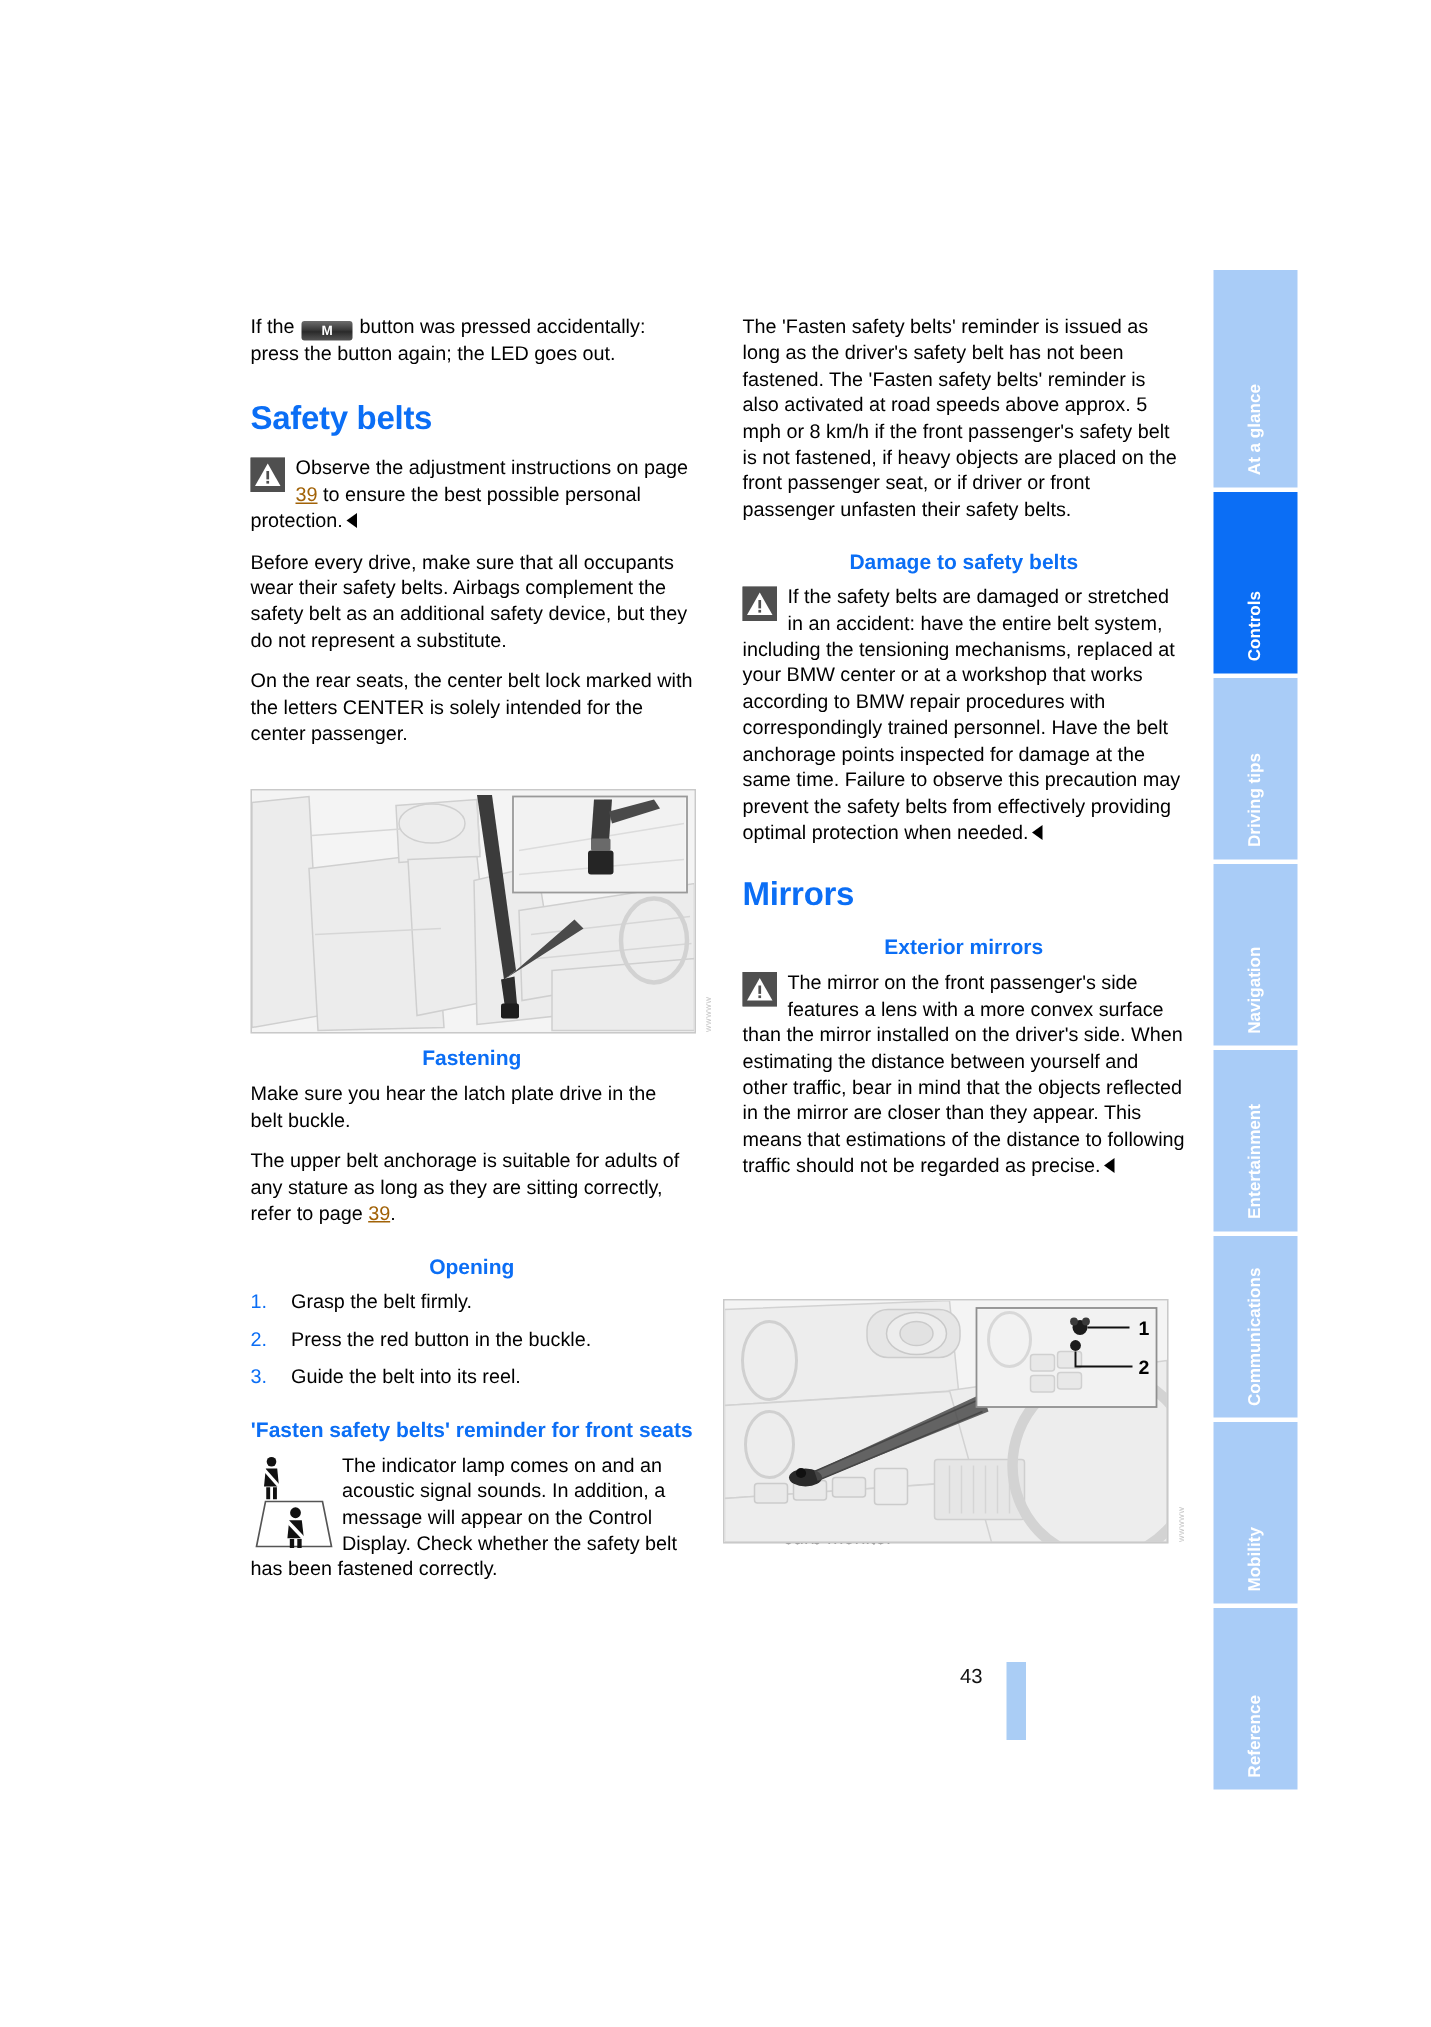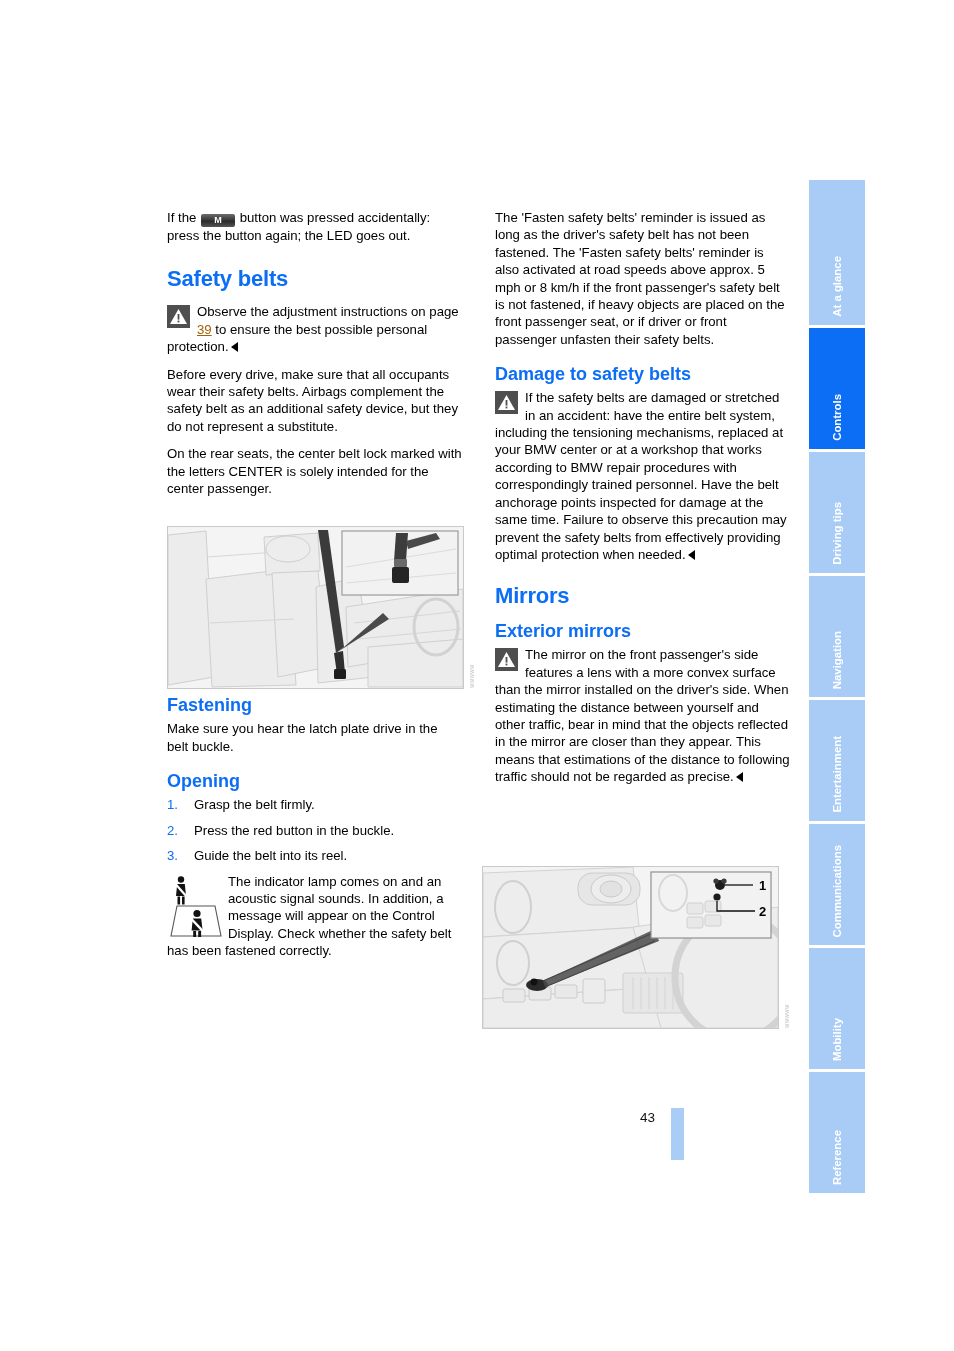--- a/index.html
+++ b/index.html
@@ -40,24 +40,25 @@
     color: #0b6ef5;
     font-size: 22px;
     font-weight: bold;
     margin: 20px 0 11px 0;
     line-height: 26px;
     letter-spacing: -0.2px;
   }
   h1.section-title.first { margin-top: 22px; }
   h2.sub-title {
     color: #0b6ef5;
-    font-size: 18px;
+    font-size: 14px;
     font-weight: bold;
     margin: 17px 0 6px 0;
     line-height: 18px;
+    text-align: center;
   }
   h2.sub-title.nogap-top { margin-top: 13px; }
 
   
   .warn {
     position: relative;
     margin: 0 0 10px 0;
   }
   .warn-icon {
     float: left;
@@ -255,28 +256,30 @@
       <span class="warn-text"><span>Observe the adjustment instructions on page </span><span class="pref">39</span><span> to ensure the best possible personal protection.</span><span class="endmark"></span></span>
     </div>
 
     <p>Before every drive, make sure that all occupants wear their safety belts. Airbags complement the safety belt as an additional safety device, but they do not represent a substitute.</p>
     <p>On the rear seats, the center belt lock marked with the letters CENTER is solely intended for the center passenger.</p>
 
     <div style="height:176px"></div>
 
     <h2 class="sub-title nogap-top">Fastening</h2>
     <p>Make sure you hear the latch plate drive in the belt buckle.</p>
+    <p><span>The upper belt anchorage is suitable for adults of any stature as long as they are sitting correctly, refer to page </span><span class="pref">39</span><span>.</span></p>
 
     <h2 class="sub-title">Opening</h2>
     <ol class="steps">
       <li><span class="num">1.</span><span>Grasp the belt firmly.</span></li>
       <li><span class="num">2.</span><span>Press the red button in the buckle.</span></li>
       <li><span class="num">3.</span><span>Guide the belt into its reel.</span></li>
     </ol>
 
+    <h2 class="sub-title">'Fasten safety belts' reminder for front seats</h2>
 
     <div class="warn">
       <span class="belt-icons">
         <svg width="55" height="62" viewBox="0 0 55 62">
 
           <g transform="translate(4,0)">
             <circle cx="10" cy="4.5" r="3.2" fill="#111"></circle>
             <path d="M6.2 9 L13.8 9 L15 21 L5 21 Z" fill="#111"></path>
             <path d="M4.5 9 L16 22" stroke="#ffffff" stroke-width="2.2" fill="none"></path>
             <rect x="6.5" y="21.5" width="2.6" height="8" fill="#111"></rect>

